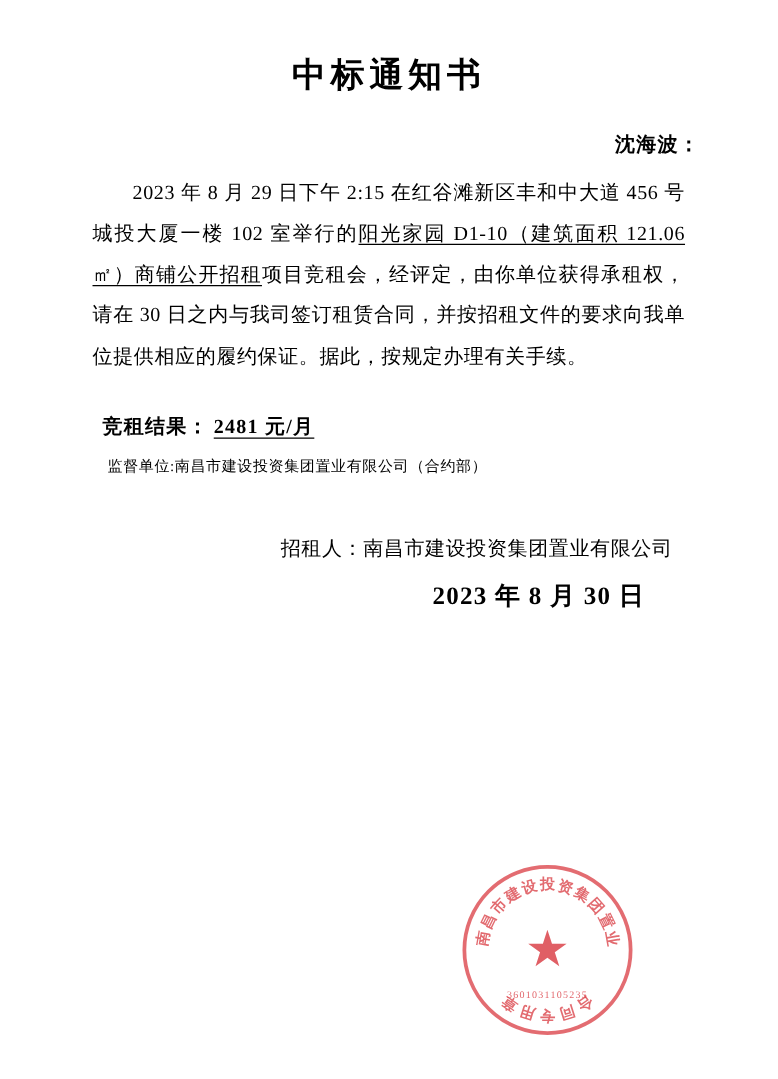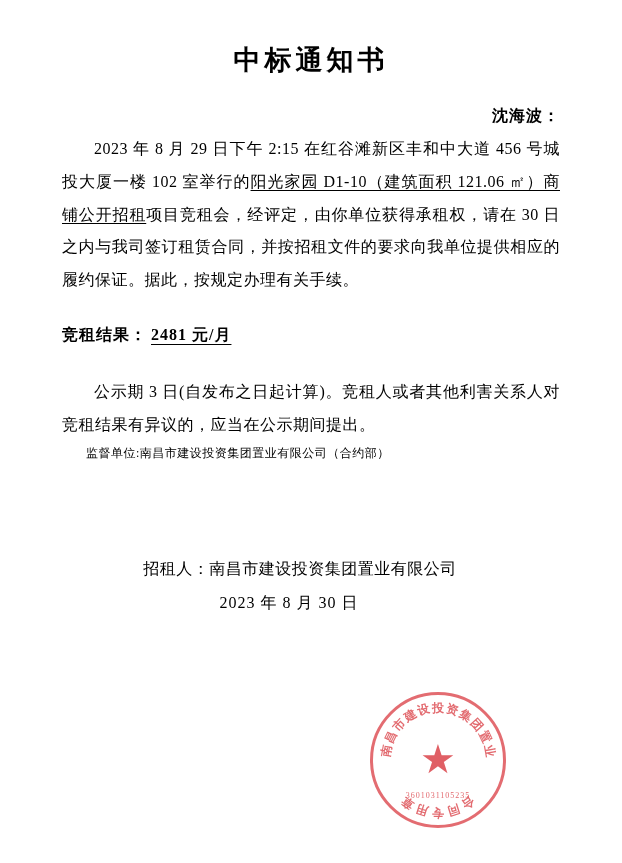--- a/index.html
+++ b/index.html
@@ -41,33 +41,34 @@
   .recipient-name {
     border-bottom: none;
     font-weight: 700;
   }
   .body-par {
     font-size: 16px;
     line-height: 2.05;
     text-align: justify;
     text-justify: inter-ideograph;
     text-indent: 2em;
-    margin: 0;
+    margin: 12px;
     letter-spacing: 0.5px;
   }
   .underline {
     text-decoration: underline;
     text-underline-offset: 3px;
   }
   .result-line {
     font-size: 16px;
     font-weight: 700;
     margin-top: 28px;
     margin-bottom: 10px;
     letter-spacing: 1px;
+    margin-left: 20px;
   }
   .result-value {
     text-decoration: underline;
     text-underline-offset: 4px;
     font-weight: 700;
     padding: 0 4px;
   }
   .notice-par {
     font-size: 16px;
     line-height: 2.05;
@@ -82,35 +83,36 @@
     font-size: 12px;
     line-height: 1.9;
     text-indent: 2em;
     margin: 0;
     letter-spacing: 0.5px;
   }
   .contact-line.noindent {
     text-indent: 2em;
   }
   .signature-block {
-    margin-top: 88px;
-    text-align: center;
+    margin-top: 38px;
+    text-align: right;
     position: relative;
     padding-right: 22px;
   }
   .sign-org {
     font-size: 16px;
     letter-spacing: 0.5px;
     line-height: 2.1;
   }
   .sign-date {
-    font-size: 16px;
+    font-size: 20px;
     letter-spacing: 1px;
     line-height: 2.1;
     padding-right: 22px;
+    font-weight: bold;
   }
   
   .seal {
     position: absolute;
     left: 370px;
     top: 650px;
     width: 136px;
     height: 136px;
     pointer-events: none;
   }
@@ -181,21 +183,20 @@
   </div>
 
   <p class="body-par">
     <span>2023 年 8 月 29 日下午 2:15 在红谷滩新区丰和中大道 456 号城投大厦一楼 102 室举行的</span><span class="underline">阳光家园 D1-10（建筑面积 121.06 ㎡）商铺公开招租</span><span>项目竞租会，经评定，由你单位获得承租权，请在 30 日之内与我司签订租赁合同，并按招租文件的要求向我单位提供相应的履约保证。据此，按规定办理有关手续。</span>
   </p>
 
   <div class="result-line">
     <span>竞租结果：</span><span class="result-value">2481 元/月</span>
   </div>
 
-  <p class="notice-par">公示期 3 日(自发布之日起计算)。竞租人或者其他利害关系人对竞租结果有异议的，应当在公示期间提出。</p>
 
   <p class="contact-line">监督单位:南昌市建设投资集团置业有限公司（合约部）</p>
 
   <div class="signature-block">
     <div class="sign-org">招租人：南昌市建设投资集团置业有限公司</div>
     <div class="sign-date">2023 年 8 月 30 日</div>
   </div>
 
   <div class="seal">
     <div class="ring"></div>

